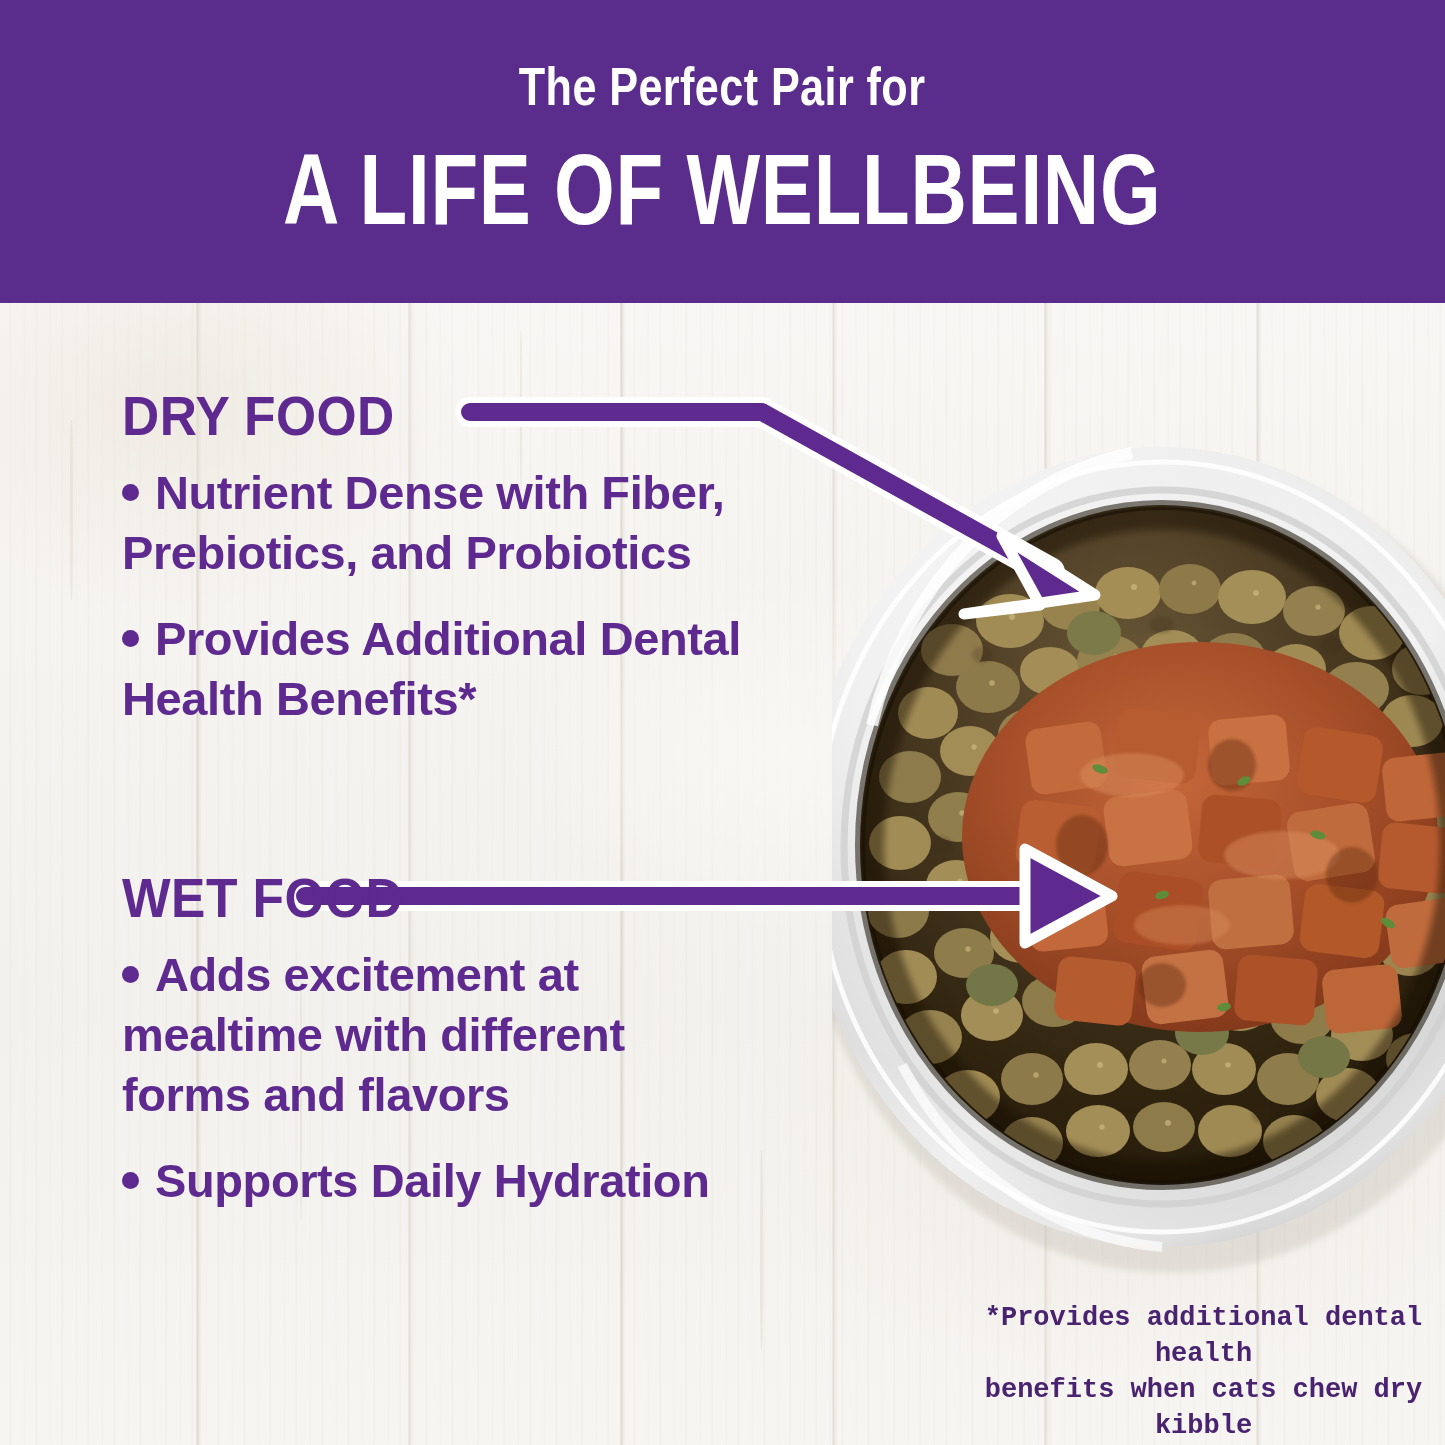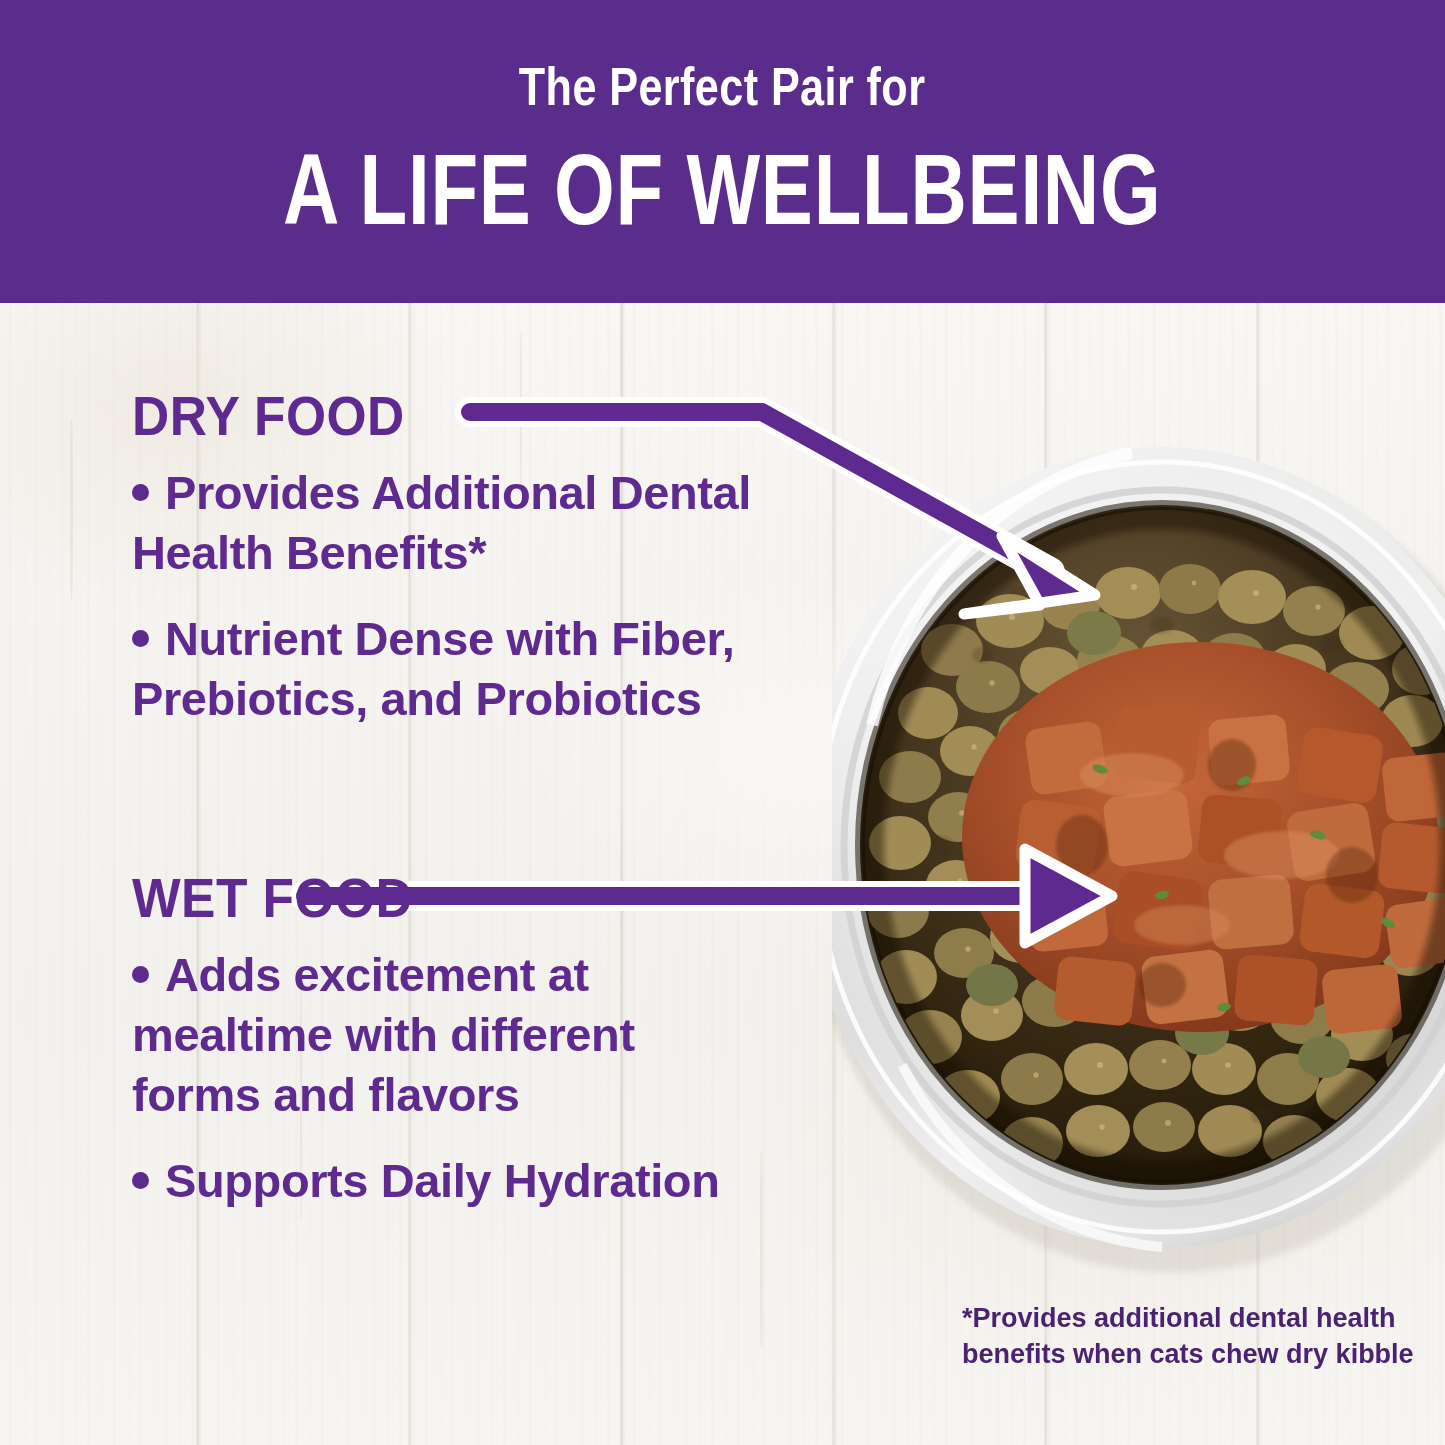--- a/index.html
+++ b/index.html
@@ -81,21 +81,21 @@
     transform-origin:center;
     line-height:1.12;
     margin-top:18px;
     white-space:nowrap;
   }
 
   
   .bowl-wrap { position:absolute; left:832px; top:425px; width:700px; height:868px; }
 
   
-  .copy { position:absolute; left:14px; top:303px; width:830px; height:1142px; }
+  .copy { position:absolute; left:4px; top:303px; width:830px; height:1142px; }
 
   .sec-title {
     position:absolute;
     color:#5E2A8F;
     font-family:"Liberation Sans Narrow","Liberation Sans", sans-serif;
     font-weight:bold;
     font-size:56px;
     letter-spacing:.5px;
     transform:scaleX(.92);
     transform-origin:left center;
@@ -118,25 +118,25 @@
     width:17px; height:17px;
     border-radius:50%;
     background:#5E2A8F;
     margin-right:16px;
     vertical-align:.16em;
   }
 
   .footnote {
     position:absolute;
     color:#4A2370;
-    font-family:Liberation Sans, sans-serif;
+    font-family:Liberation Mono, monospace;
     font-weight:bold;
     font-size:27px;
     line-height:36px;
-    text-align:left;
+    text-align:center;
     white-space:pre-line;
   }
 
   .arrows { position:absolute; inset:0; pointer-events:none; }
 </style>
 </head>
 <body>
 
 <div id="stage">
 
@@ -405,24 +405,24 @@
       <path d="M 1112 896 L 1025 849 L 1025 943 Z" fill="#5E2A8F" stroke="#ffffff" stroke-width="11" stroke-linejoin="round"></path>
     </g>
   </svg>
 
   <div class="copy">
 
     <div class="sec-title" style="left:118px; top:80px;">DRY FOOD</div>
 
     <div class="bullets" style="top:160px;">
       <div class="bullet">
-        <span class="dot"></span><span>Provides Additional Dental Health Benefits*</span>
+        <span class="dot"></span><span>Nutrient Dense with Fiber, Prebiotics, and Probiotics</span>
       </div>
       <div class="bullet">
-        <span class="dot"></span><span>Nutrient Dense with Fiber, Prebiotics, and Probiotics</span>
+        <span class="dot"></span><span>Provides Additional Dental Health Benefits*</span>
       </div>
     </div>
 
     <div class="sec-title" style="left:118px; top:562px;">WET FOOD</div>
 
     <div class="bullets" style="top:642px;">
       <div class="bullet">
         <span class="dot"></span><span>Adds excitement at mealtime with different forms and flavors</span>
       </div>
       <div class="bullet">

